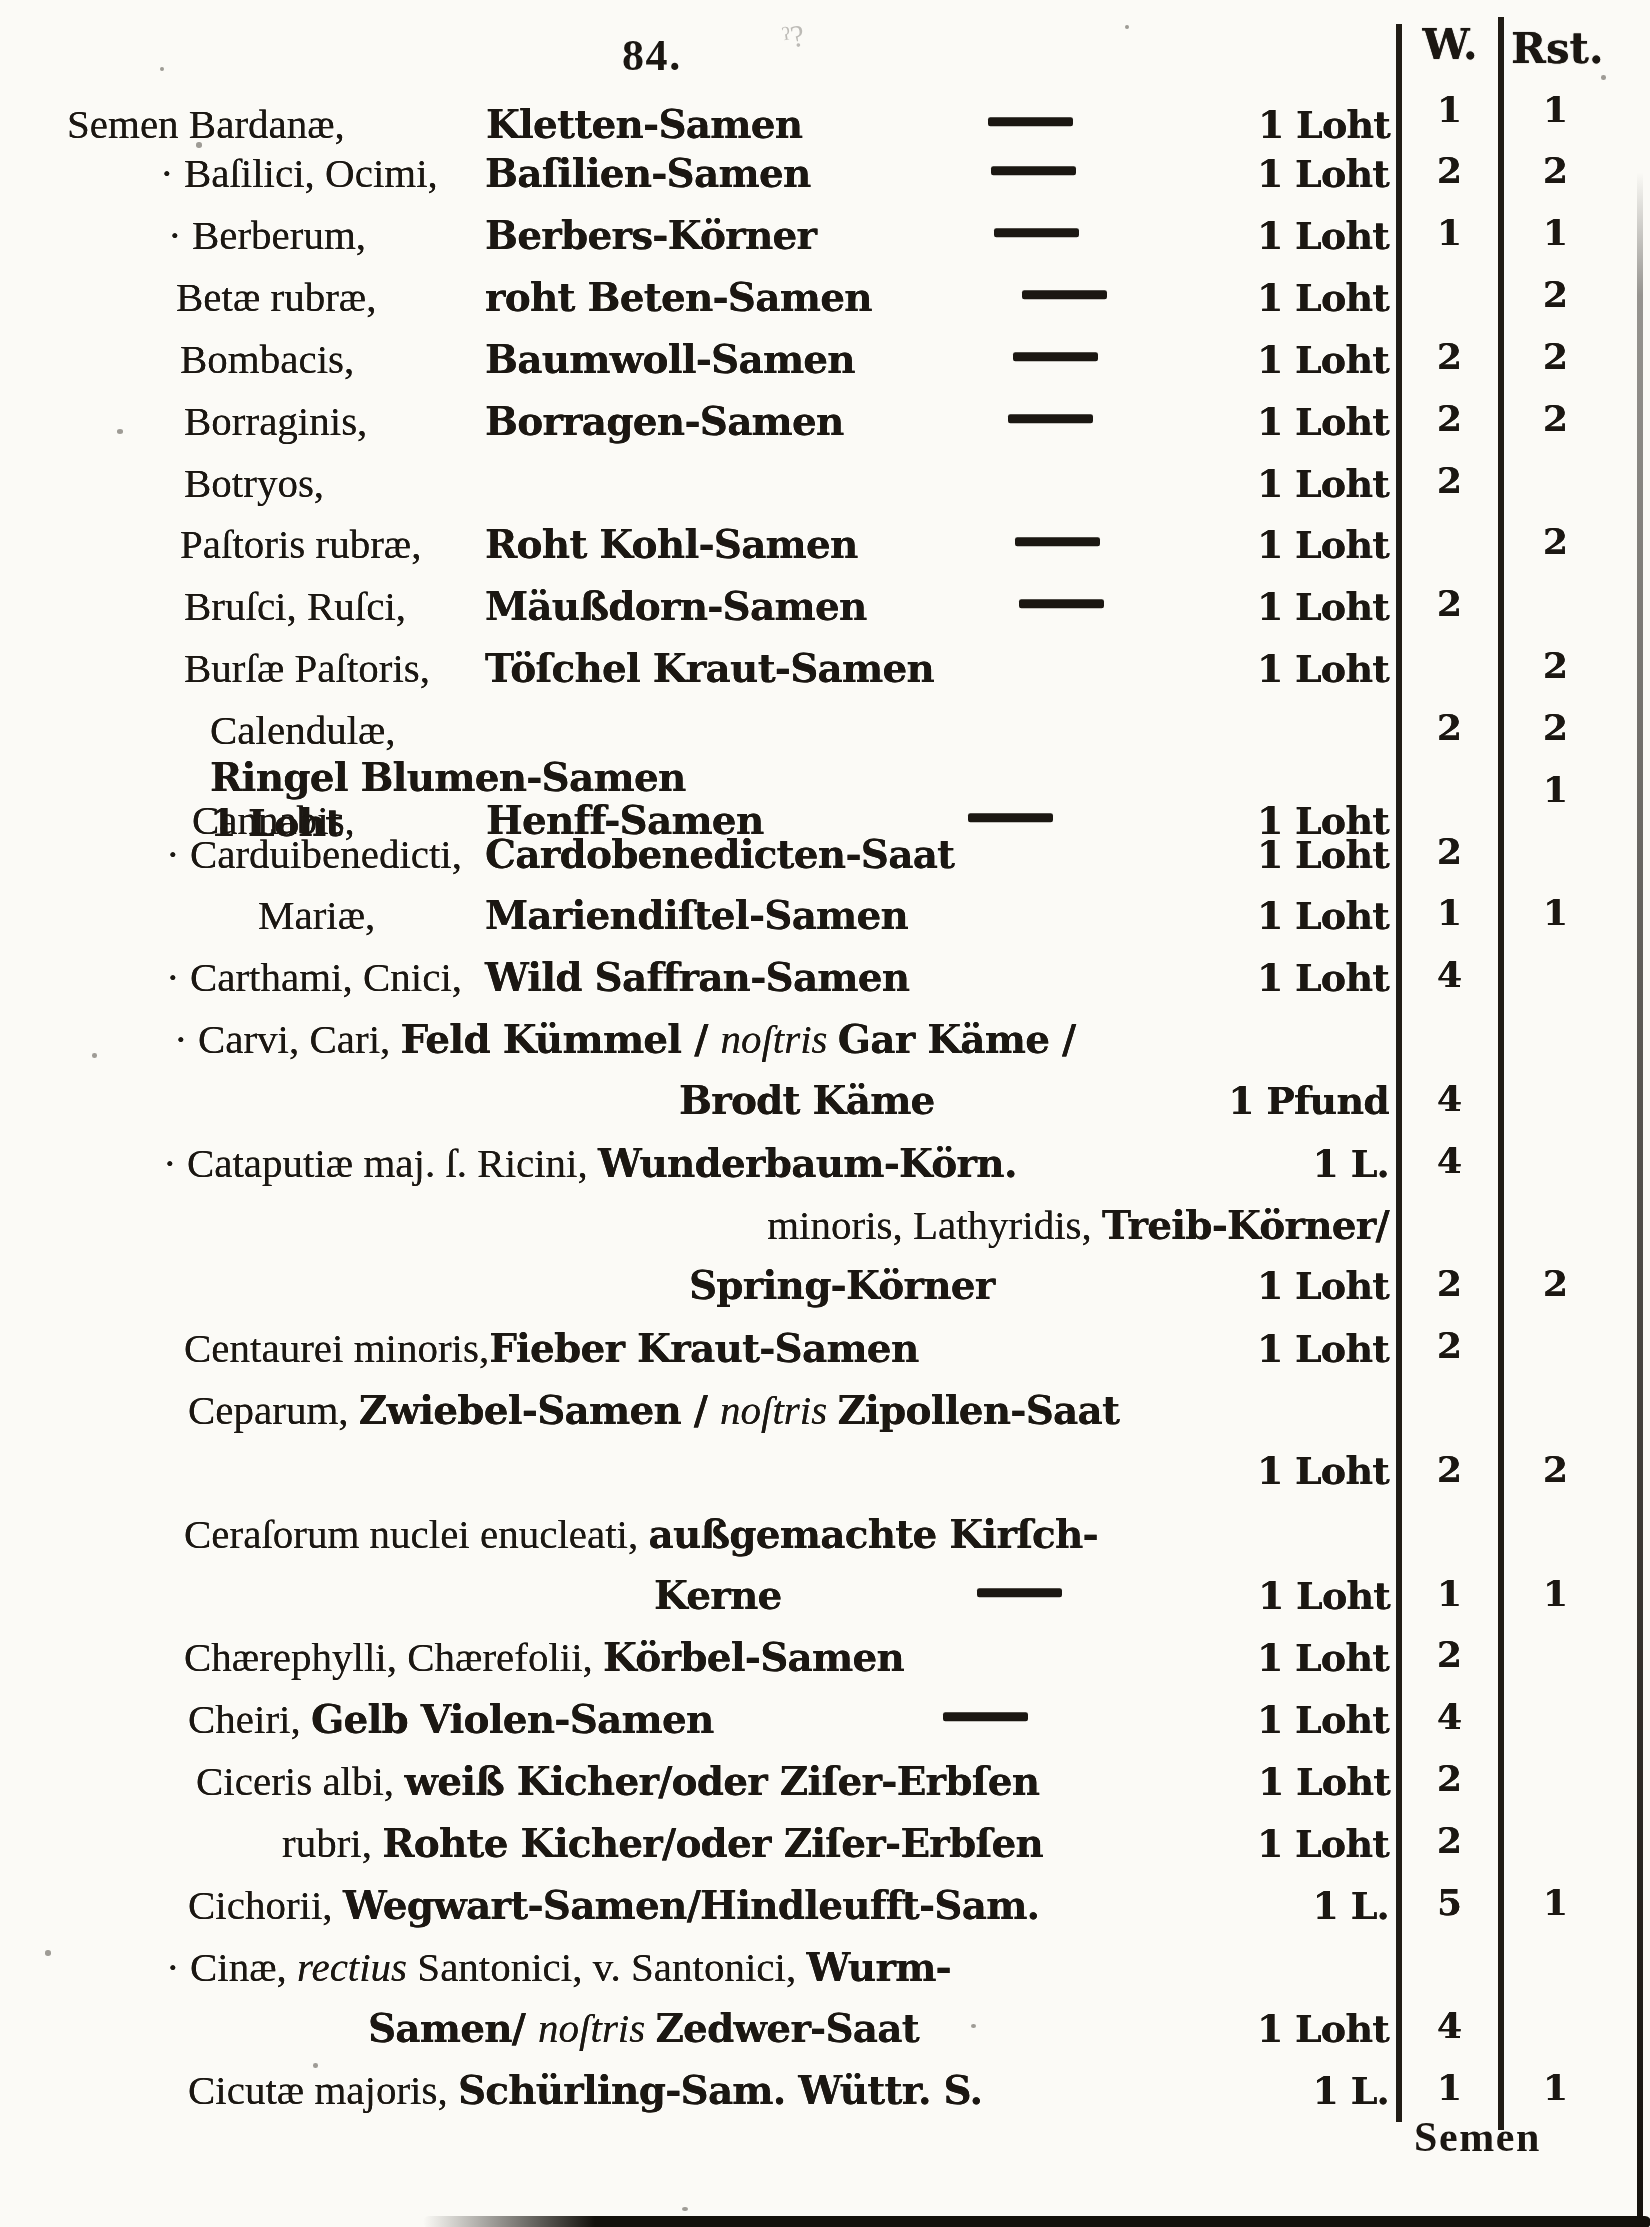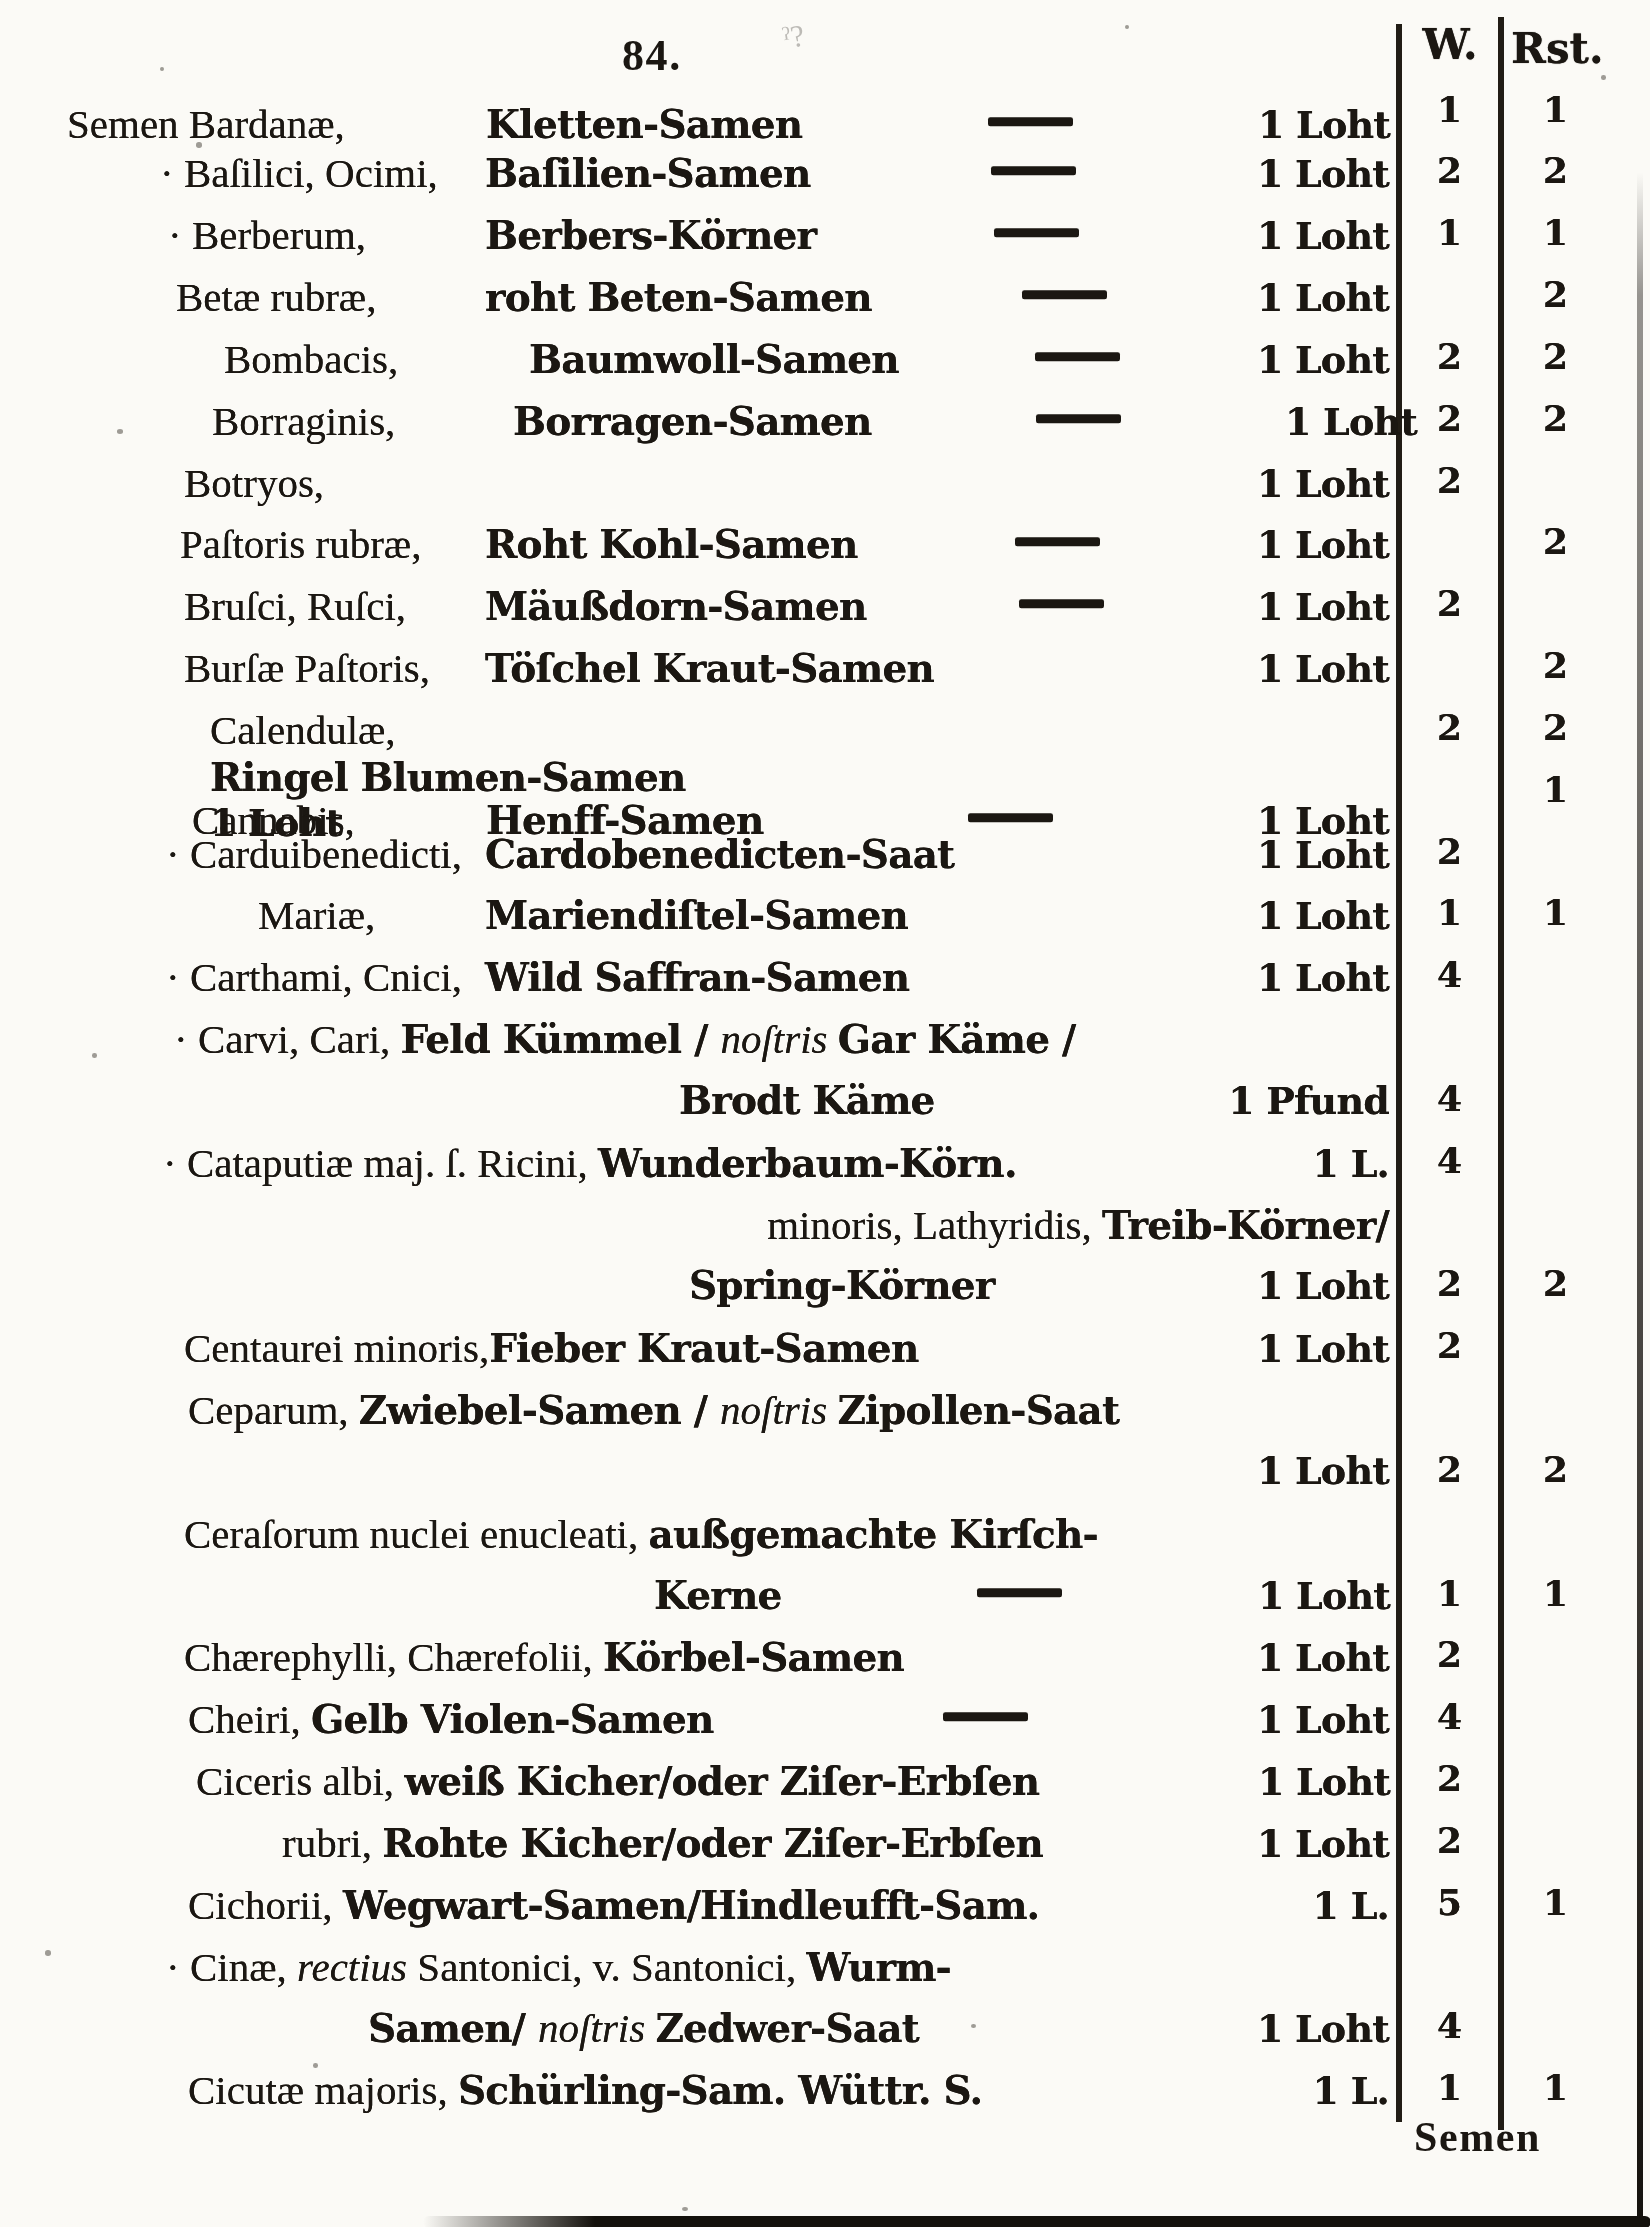--- a/index.html
+++ b/index.html
@@ -60,24 +60,24 @@
       <div class="numcell wv" style="top: 88px;">1</div>
       <div class="numcell rv" style="top: 88px;">1</div>
       <div class="row" style="top: 149px; left: 160px; width: 1229px;"><span class="seg lat" style="display: inline-block; min-width: 325px;">· Baſilici, Ocimi,</span><span class="seg frak">Baſilien-Samen</span><span class="spacer"></span><span class="dash"></span><span class="spacer"></span><span class="qty">1 Loht</span></div>
       <div class="numcell wv" style="top: 149px;">2</div>
       <div class="numcell rv" style="top: 149px;">2</div>
       <div class="row" style="top: 211px; left: 168px; width: 1221px;"><span class="seg lat" style="display: inline-block; min-width: 317px;">· Berberum,</span><span class="seg frak">Berbers-Körner</span><span class="spacer"></span><span class="dash"></span><span class="spacer"></span><span class="qty">1 Loht</span></div>
       <div class="numcell wv" style="top: 211px;">1</div>
       <div class="numcell rv" style="top: 211px;">1</div>
       <div class="row" style="top: 273px; left: 176px; width: 1213px;"><span class="seg lat" style="display: inline-block; min-width: 309px;">Betæ rubræ,</span><span class="seg frak">roht Beten-Samen</span><span class="spacer"></span><span class="dash"></span><span class="spacer"></span><span class="qty">1 Loht</span></div>
       <div class="numcell rv" style="top: 273px;">2</div>
-      <div class="row" style="top: 335px; left: 180px; width: 1209px;"><span class="seg lat" style="display: inline-block; min-width: 305px; margin-left: 44px;">Bombacis,</span><span class="seg frak">Baumwoll-Samen</span><span class="spacer"></span><span class="dash"></span><span class="spacer"></span><span class="qty">1 Loht</span></div>
+      <div class="row" style="top: 335px; left: 180px; width: 1209px;"><span class="seg lat" style="display: inline-block; min-width: 305px;">Bombacis,</span><span class="seg frak">Baumwoll-Samen</span><span class="spacer"></span><span class="dash"></span><span class="spacer"></span><span class="qty">1 Loht</span></div>
       <div class="numcell wv" style="top: 335px;">2</div>
       <div class="numcell rv" style="top: 335px;">2</div>
-      <div class="row" style="top: 397px; left: 184px; width: 1205px; margin-left: 28px;"><span class="seg lat" style="display: inline-block; min-width: 301px;">Borraginis,</span><span class="seg frak">Borragen-Samen</span><span class="spacer"></span><span class="dash"></span><span class="spacer"></span><span class="qty">1 Loht</span></div>
+      <div class="row" style="top: 397px; left: 184px; width: 1205px;"><span class="seg lat" style="display: inline-block; min-width: 301px;">Borraginis,</span><span class="seg frak">Borragen-Samen</span><span class="spacer"></span><span class="dash"></span><span class="spacer"></span><span class="qty">1 Loht</span></div>
       <div class="numcell wv" style="top: 397px;">2</div>
       <div class="numcell rv" style="top: 397px;">2</div>
       <div class="row" style="top: 459px; left: 184px; width: 1205px;"><span class="seg lat" style="display: inline-block; min-width: 301px;">Botryos,</span><span class="spacer"></span><span class="qty">1 Loht</span></div>
       <div class="numcell wv" style="top: 459px;">2</div>
       <div class="row" style="top: 520px; left: 180px; width: 1209px;"><span class="seg lat" style="display: inline-block; min-width: 305px;">Paſtoris rubræ,</span><span class="seg frak">Roht Kohl-Samen</span><span class="spacer"></span><span class="dash"></span><span class="spacer"></span><span class="qty">1 Loht</span></div>
       <div class="numcell rv" style="top: 520px;">2</div>
       <div class="row" style="top: 582px; left: 184px; width: 1205px;"><span class="seg lat" style="display: inline-block; min-width: 301px;">Bruſci, Ruſci,</span><span class="seg frak">Mäußdorn-Samen</span><span class="spacer"></span><span class="dash"></span><span class="spacer"></span><span class="qty">1 Loht</span></div>
       <div class="numcell wv" style="top: 582px;">2</div>
       <div class="row" style="top: 644px; left: 184px; width: 1205px;"><span class="seg lat" style="display: inline-block; min-width: 301px;">Burſæ Paſtoris,</span><span class="seg frak">Töſchel Kraut-Samen</span><span class="spacer"></span><span class="qty">1 Loht</span></div>
       <div class="numcell rv" style="top: 644px;">2</div>

